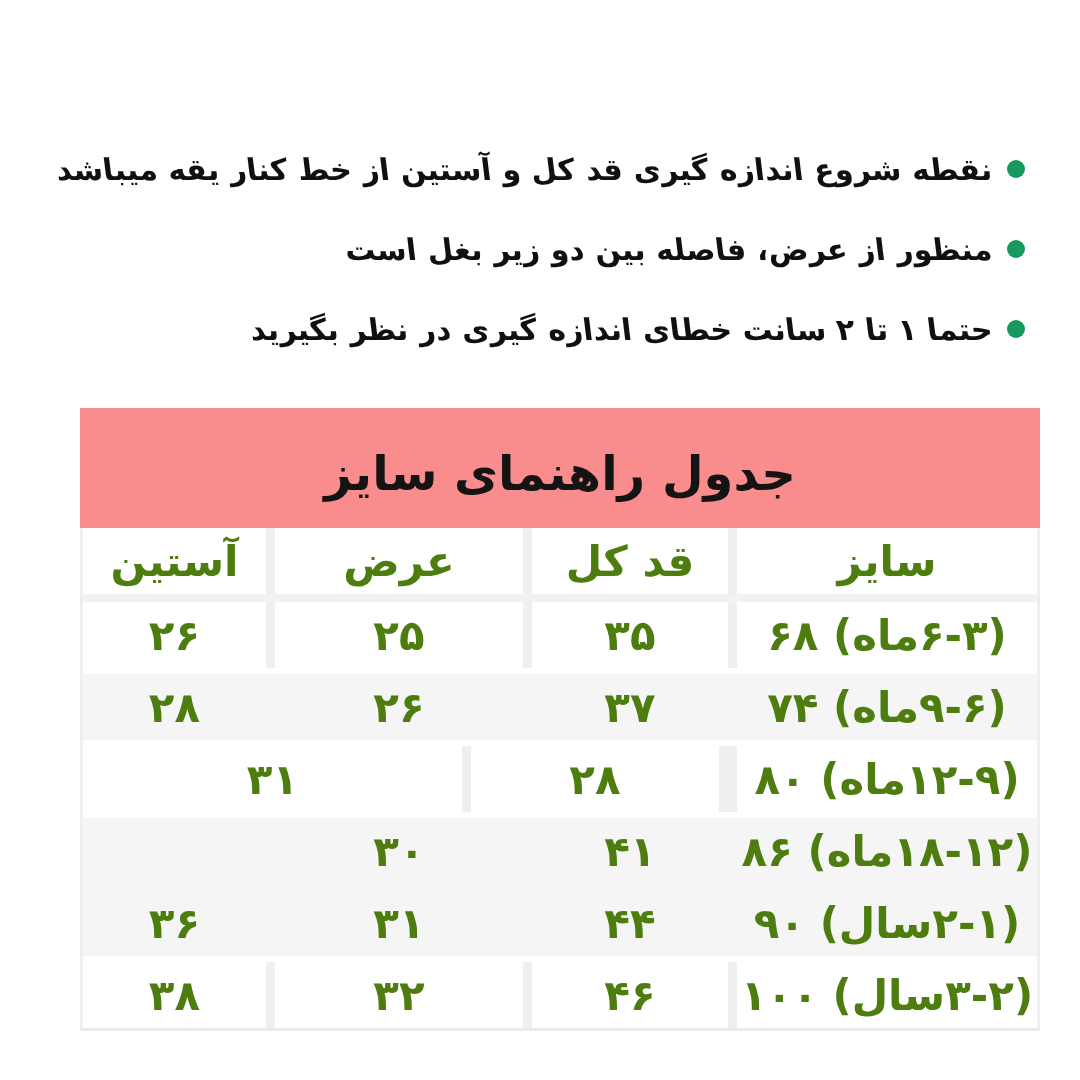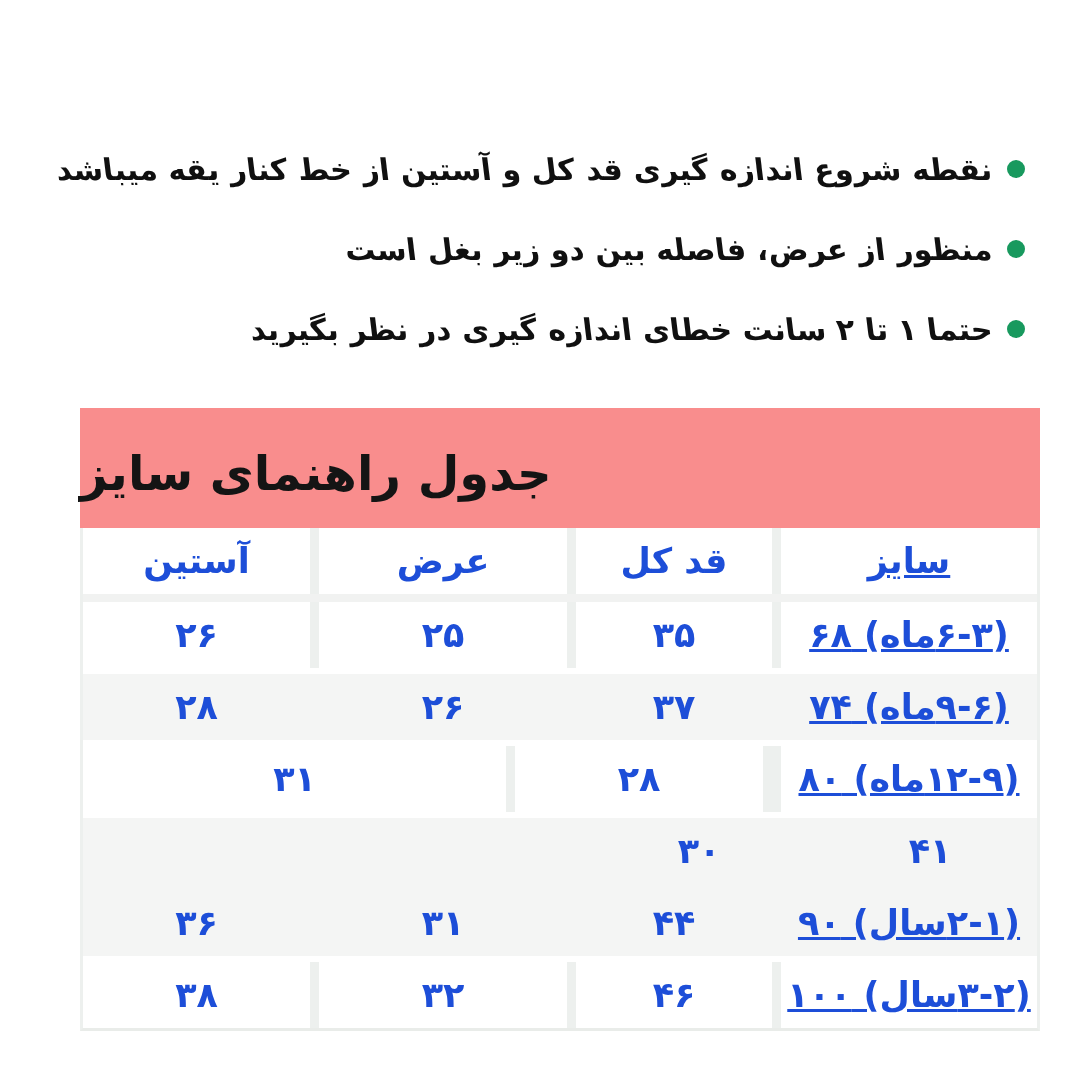--- a/index.html
+++ b/index.html
@@ -50,20 +50,21 @@
   
   .title-band {
     position: absolute;
     left: 80px;
     top: 408px;
     width: 960px;
     height: 129px;
     background: #f98d8d;
     display: flex;
     align-items: center;
+    justify-content: center;
   }
   .title-band .title {
     margin: 0;
     font-size: 48px;
     font-weight: bold;
     color: #141414;
     direction: rtl;
   }
 
   
@@ -77,27 +78,27 @@
     background: #ffffff;
     border-left: 3px solid #edf0ee;
     border-right: 3px solid #edf0ee;
     border-bottom: 3px solid #e9ece9;
   }
   .trow { display: flex; height: 66px; }
   .cell {
     display: flex;
     align-items: center;
     justify-content: center;
-    font-size: 35px;
+    font-size: 42px;
     font-weight: bold;
-    color: #1d4ed8;
+    color: #4d7c0f;
     white-space: nowrap;
     overflow: visible;
   }
-  .c-size   { width: 256px; text-decoration: underline; }
+  .c-size   { width: 300px; }
   .c-height { width: 196px; }
   .c-width  { width: 248px; }
   .c-sleeve { flex: 1; }
   .gut { width: 9px; flex: none; }
 
   .trow.light { background: #ffffff; }
   .trow.light .gut { background: #edf0ee; }
   .trow.shade { background: #f4f5f4; }
   .trow.shade .gut { background: #f4f5f4; }
 
@@ -164,20 +165,21 @@
         <div class="trow light">
           <div class="cell c-size">(۱۲-۹ماه) ۸۰</div>
           <div class="gut"></div>
           <div class="gut"></div>
           <div class="cell c-width">۲۸</div>
           <div class="gut"></div>
           <div class="cell c-sleeve">۳۱</div>
         </div>
         <div class="row-sep"></div>
         <div class="trow shade">
+          <div class="cell c-size">(۱۸-۱۲ماه) ۸۶</div>
           <div class="gut"></div>
           <div class="cell c-height">۴۱</div>
           <div class="gut"></div>
           <div class="cell c-width">۳۰</div>
           <div class="gut"></div>
         </div>
         <div class="row-sep shade"></div>
         <div class="trow shade">
           <div class="cell c-size">(۲-۱سال) ۹۰</div>
           <div class="gut"></div>

